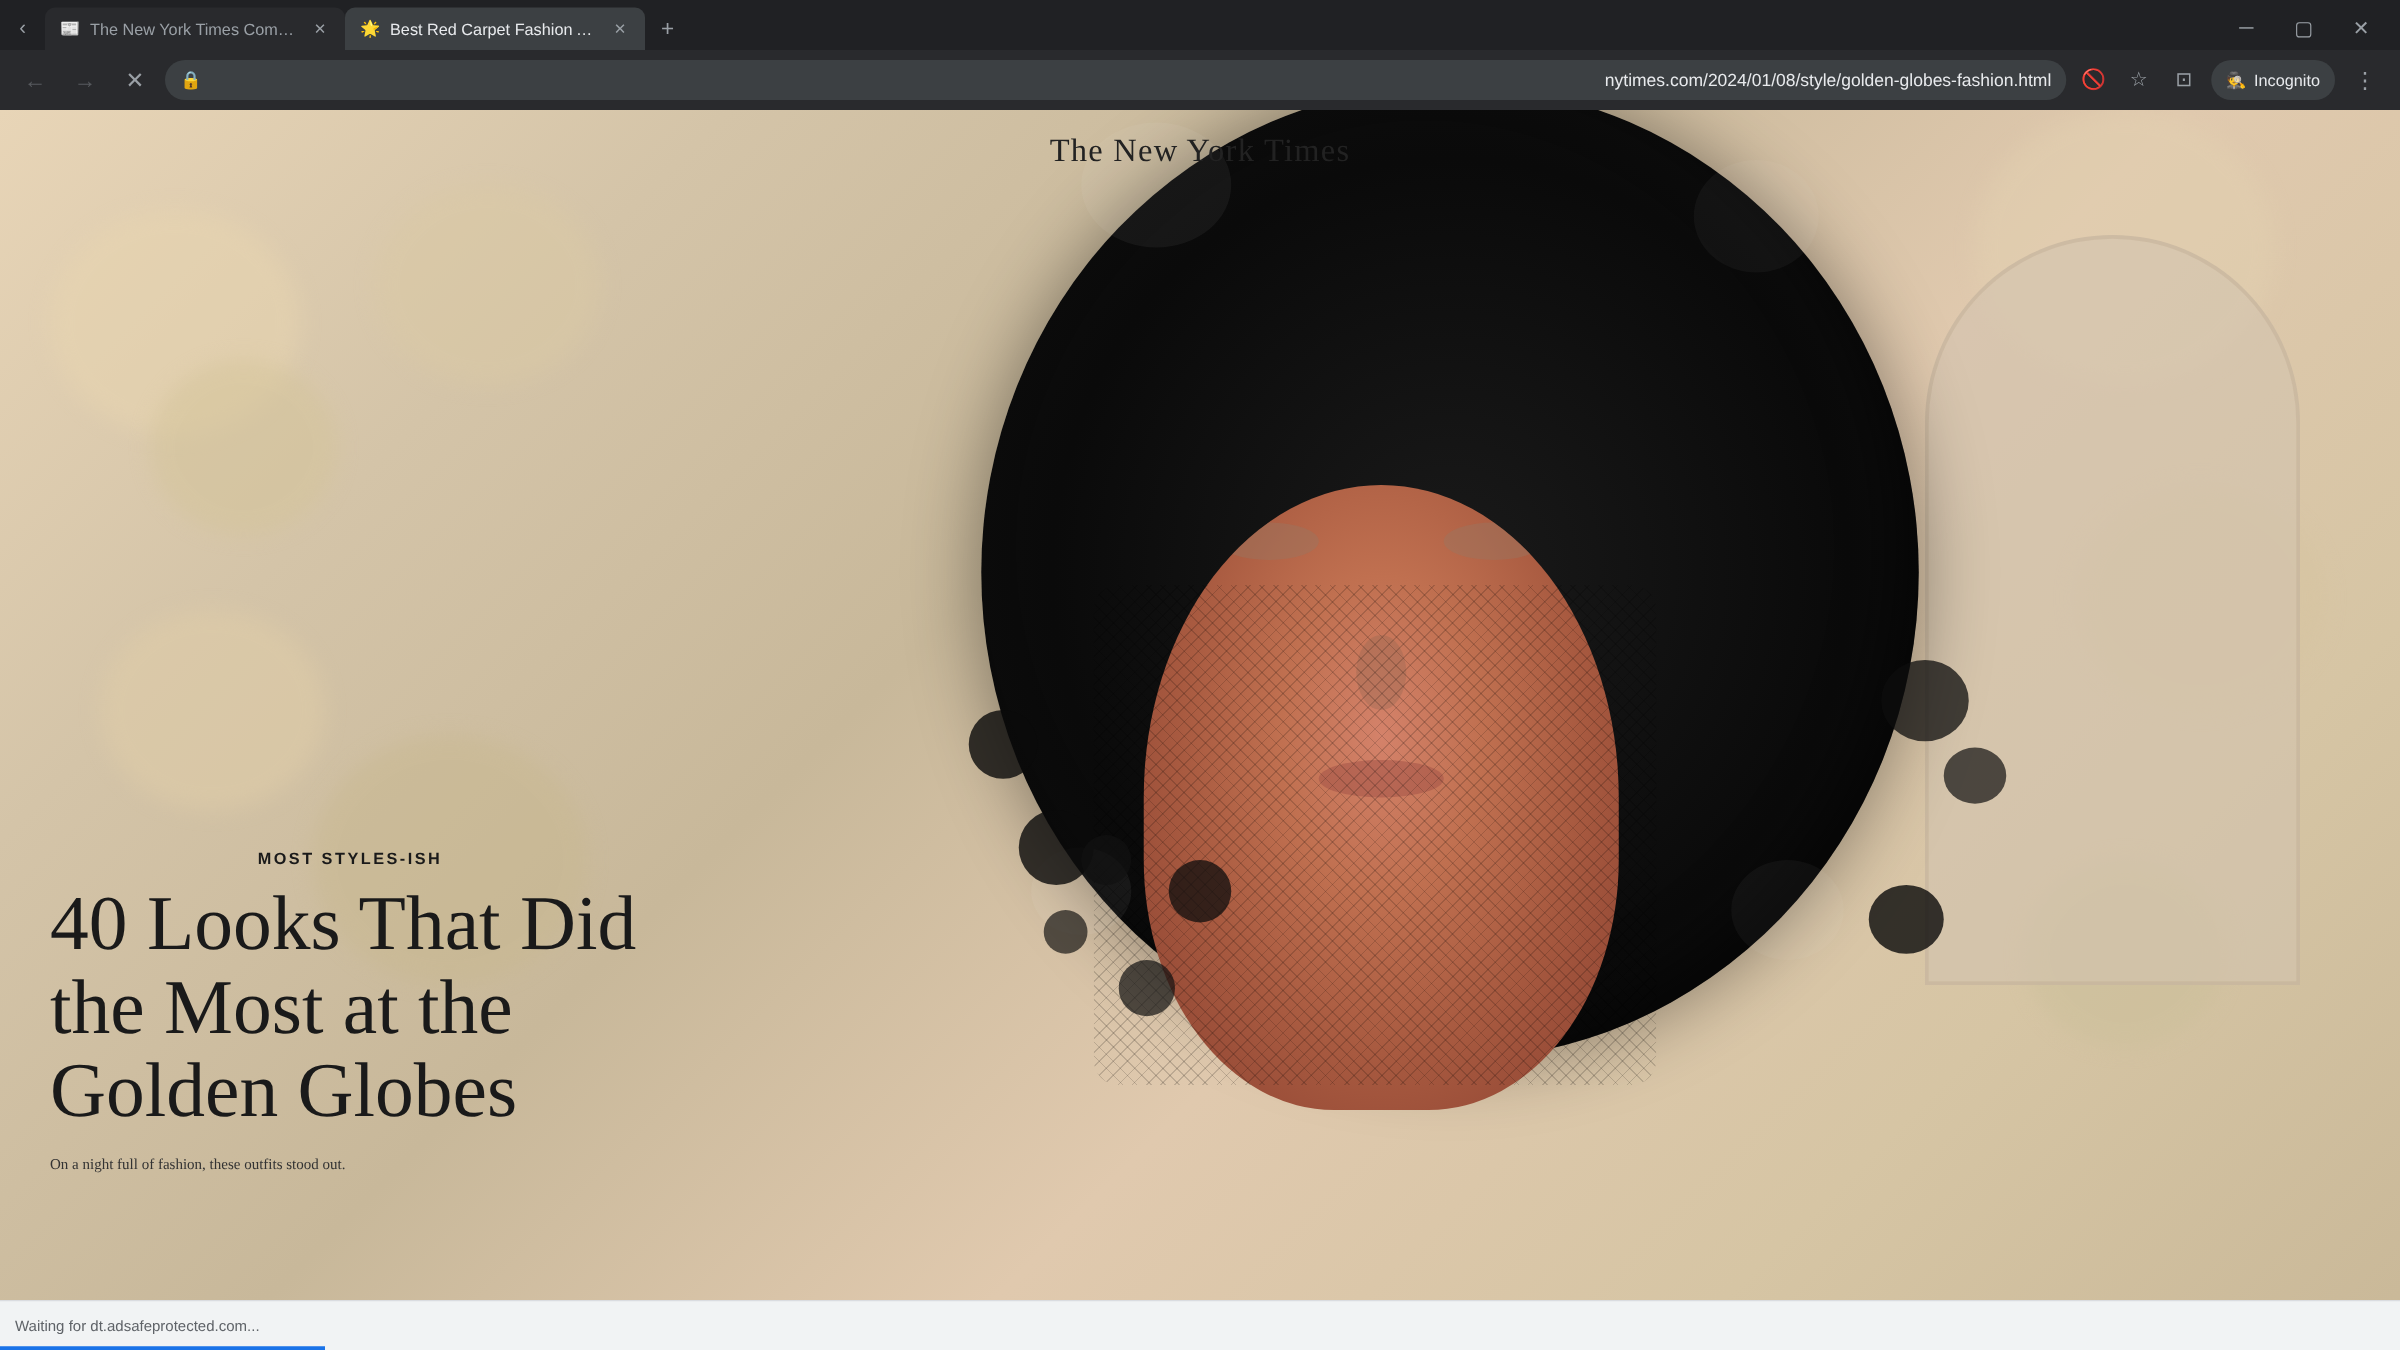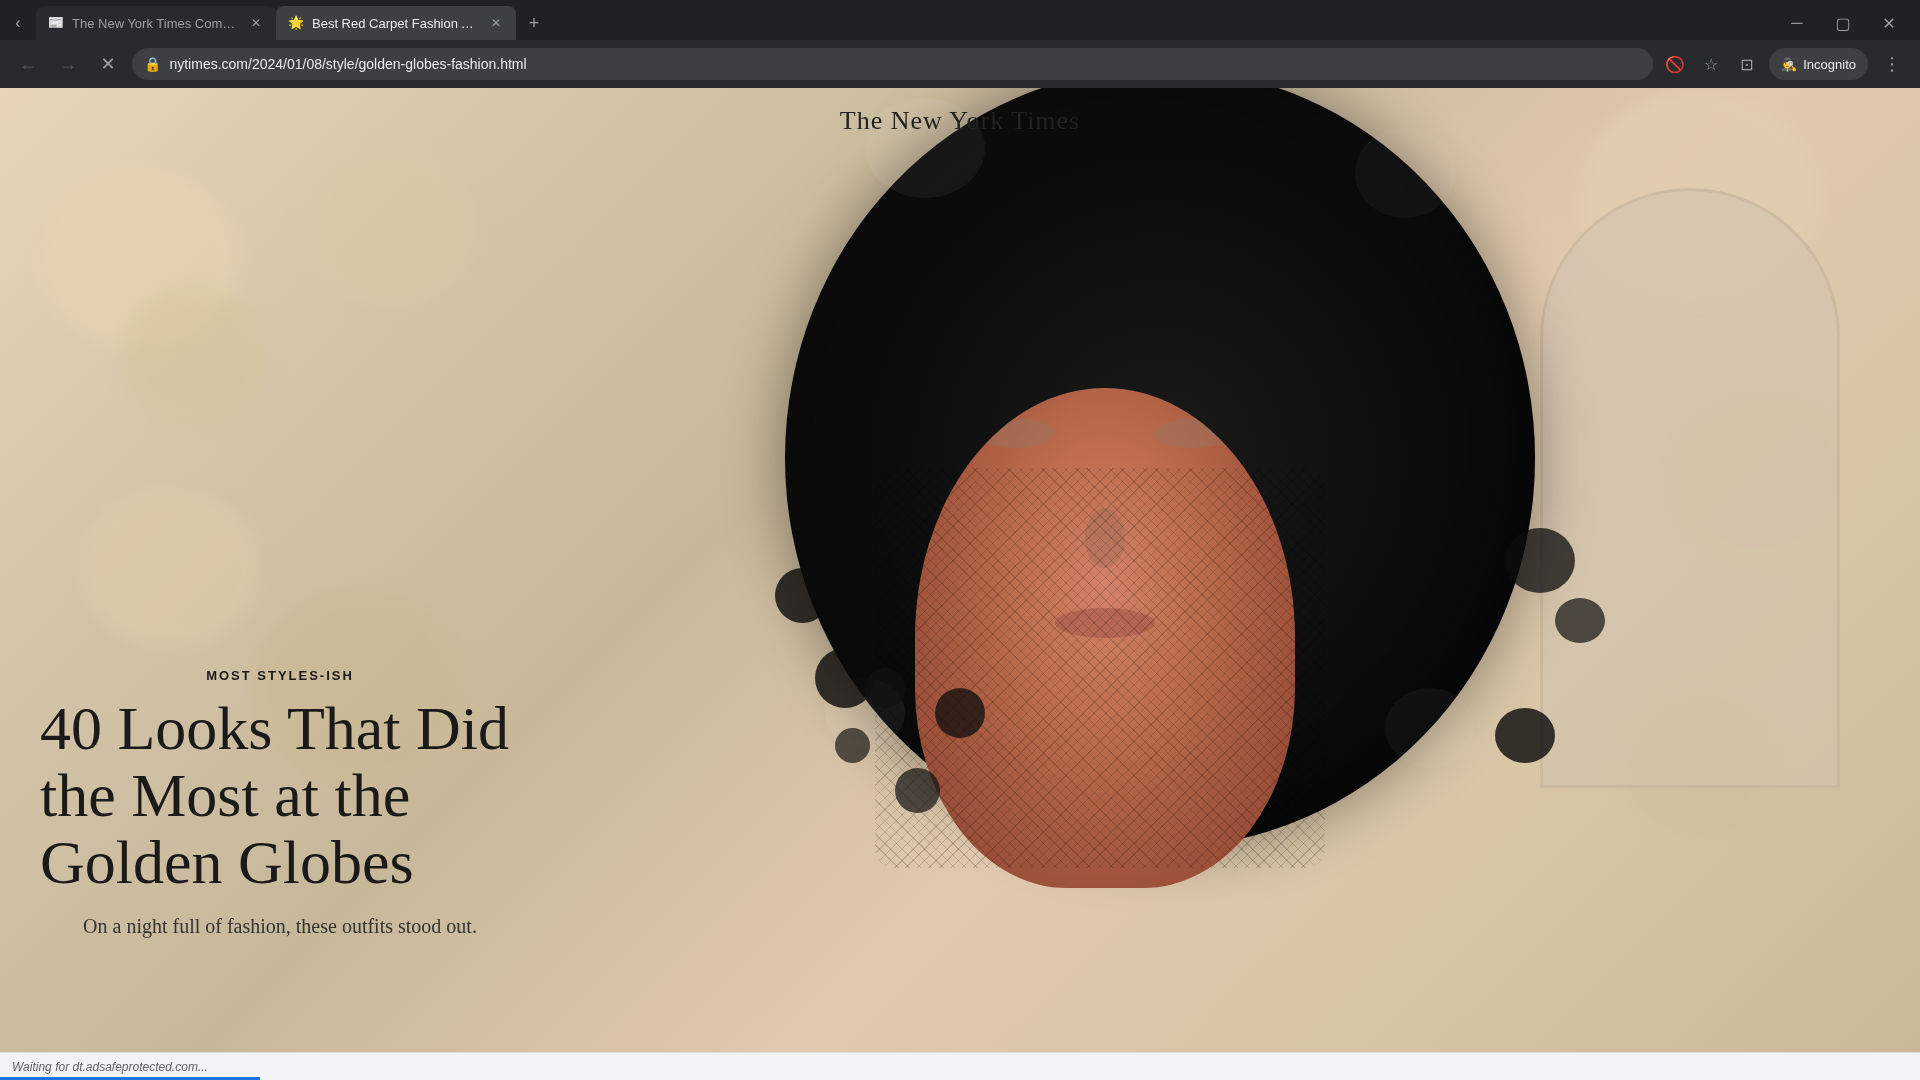--- a/index.html
+++ b/index.html
@@ -157,20 +157,21 @@
       font-size: 14px;
       color: #9aa0a6;
     }
 
     .address-text {
       flex: 1;
       font-size: 14px;
       color: #e8eaed;
       white-space: nowrap;
       overflow: hidden;
+      text-align: right;
     }
 
     .address-right-icons {
       display: flex;
       align-items: center;
       gap: 8px;
     }
 
     .addr-icon {
       width: 28px;
@@ -333,40 +334,38 @@
       font-family: 'Times New Roman', Times, serif;
       font-size: 62px;
       line-height: 1.08;
       color: #1a1a1a;
       margin-bottom: 16px;
       font-weight: 400;
     }
 
     .article-subhead {
       font-family: 'Times New Roman', Times, serif;
-      font-size: 20px;
+      font-size: 12px;
       color: #333;
       line-height: 1.4;
-      text-align: center;
     }
 
     
     .status-bar {
       position: absolute;
       bottom: 0;
       left: 0;
       right: 0;
-      height: 28px;
+      height: 40px;
       background: #f1f3f4;
       border-top: 1px solid #dadce0;
       display: flex;
       align-items: center;
       padding: 0 12px;
       z-index: 20;
-      font-style: italic;
     }
 
     .status-text {
       font-size: 12px;
       color: #5f6368;
     }
 
     
     .progress-bar {
       position: absolute;

